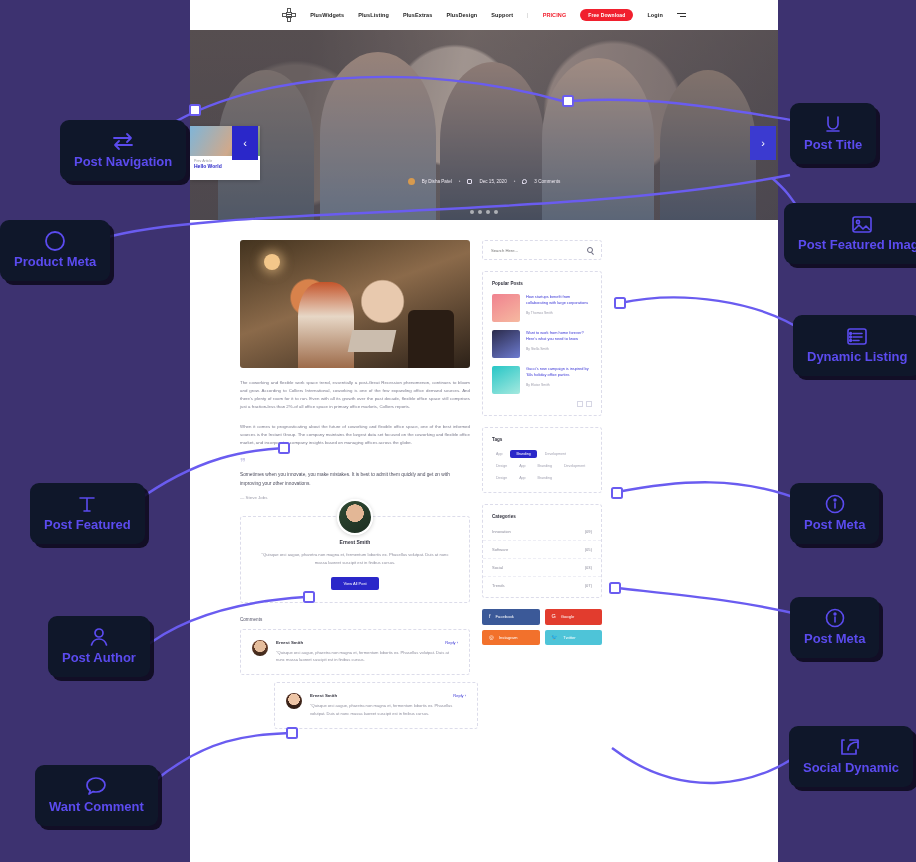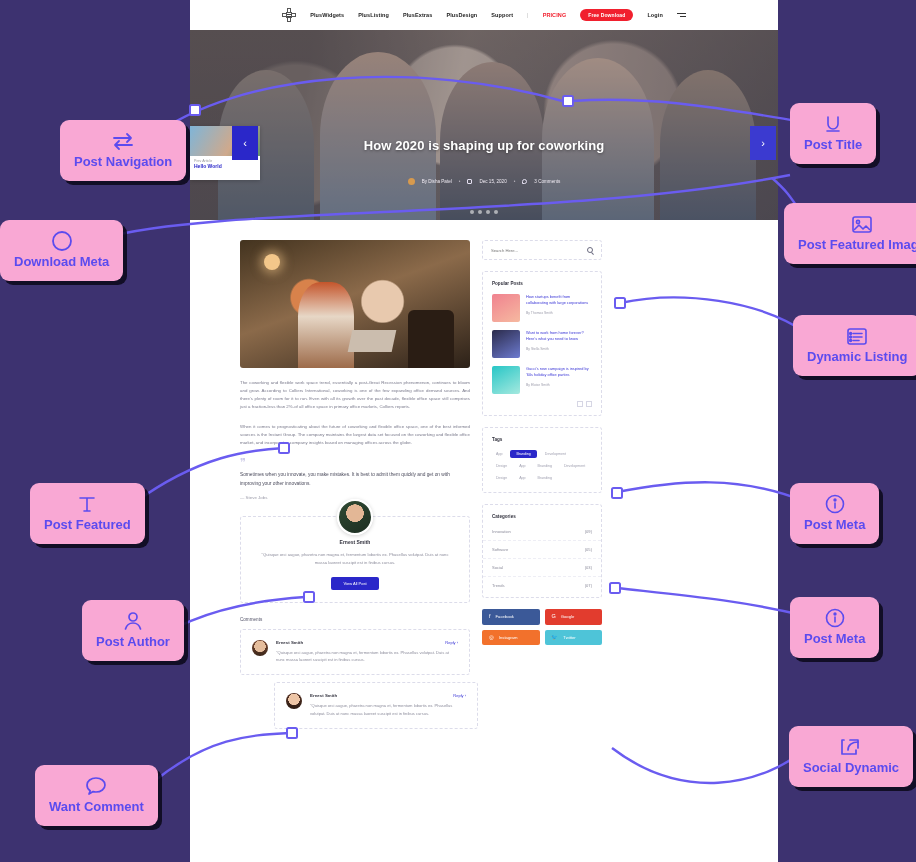--- a/index.html
+++ b/index.html
@@ -181,21 +181,21 @@
 
   .socials { display:grid; grid-template-columns:1fr 1fr; gap:5px; margin-top:11px; }
   .soc { border-radius:2px; color:#fff; font-size:4.2px; display:flex;
          align-items:center; gap:5px; padding:5px 7px; cursor:pointer; }
   .soc .g { font-size:5.5px; line-height:1; }
   .fb{ background:#3b5998; } .gg{ background:#e23c2e; }
   .ig{ background:#f2712c; } .tw{ background:#4ec4d8; }
 
   
   .callout {
-    position:absolute; background:#f9a8d4; border-radius:9px;
+    position:absolute; background:#0f172a; border-radius:9px;
     box-shadow:4px 4px 0 rgba(10,8,25,.85);
     padding:10px 14px 12px; text-align:center; z-index:6;
   }
   .callout .ic { color:#5b4bef; height:22px; display:flex; align-items:center; justify-content:center; }
   .callout .tx { color:#5b4bef; font-size:13px; font-weight:bold; white-space:nowrap; margin-top:2px; }
   svg.wires { position:absolute; left:0; top:0; width:916px; height:862px; z-index:5; pointer-events:none; }
 </style>
 </head>
 <body>
 
@@ -228,21 +228,20 @@
 
   <div class="hero">
     <div class="band"></div>
     <div class="person p1"></div>
     <div class="person p2"></div>
     <div class="person p3"></div>
     <div class="person p4"></div>
     <div class="person p5"></div>
     <div class="hero-veil"></div>
 
-    <div class="hero-title">How 2020 is shaping up for coworking</div>
 
     <div class="hero-meta">
       <span class="av"></span>
       <span>By Disha Patel</span>
       <span class="dot">•</span>
       <span class="mi"></span>
       <span>Dec 15, 2020</span>
       <span class="dot">•</span>
       <span class="mc"></span>
       <span>3 Comments</span>
@@ -453,33 +452,33 @@
   </div>
   <div class="tx">Post Navigation</div>
 </div>
 
 <div class="callout" style="left:0px; top:220px;">
   <div class="ic">
     <svg width="22" height="22" viewBox="0 0 22 22" fill="none" stroke="#5b4bef" stroke-width="1.8">
         <circle cx="11" cy="11" r="9"></circle>
       </svg>
   </div>
-  <div class="tx">Download Meta</div>
+  <div class="tx">Product Meta</div>
 </div>
 
 <div class="callout" style="left:30px; top:483px;">
   <div class="ic">
     <svg width="22" height="22" viewBox="0 0 22 22" fill="none" stroke="#5b4bef" stroke-width="1.6" stroke-linecap="round">
       <path d="M4 5h14M11 5v13M8 18h6"></path>
     </svg>
   </div>
   <div class="tx">Post Featured</div>
 </div>
 
-<div class="callout" style="left:48px; top:600px;margin-left:34px;">
+<div class="callout" style="left:48px; top:616px;">
   <div class="ic">
     <svg width="22" height="22" viewBox="0 0 22 22" fill="none" stroke="#5b4bef" stroke-width="1.7" stroke-linecap="round">
       <circle cx="11" cy="7" r="4"></circle>
         <path d="M3.5 19c1.2-4 4.2-6 7.5-6s6.3 2 7.5 6"></path>
     </svg>
   </div>
   <div class="tx">Post Author</div>
 </div>
 
 <div class="callout" style="left:35px; top:765px;">

